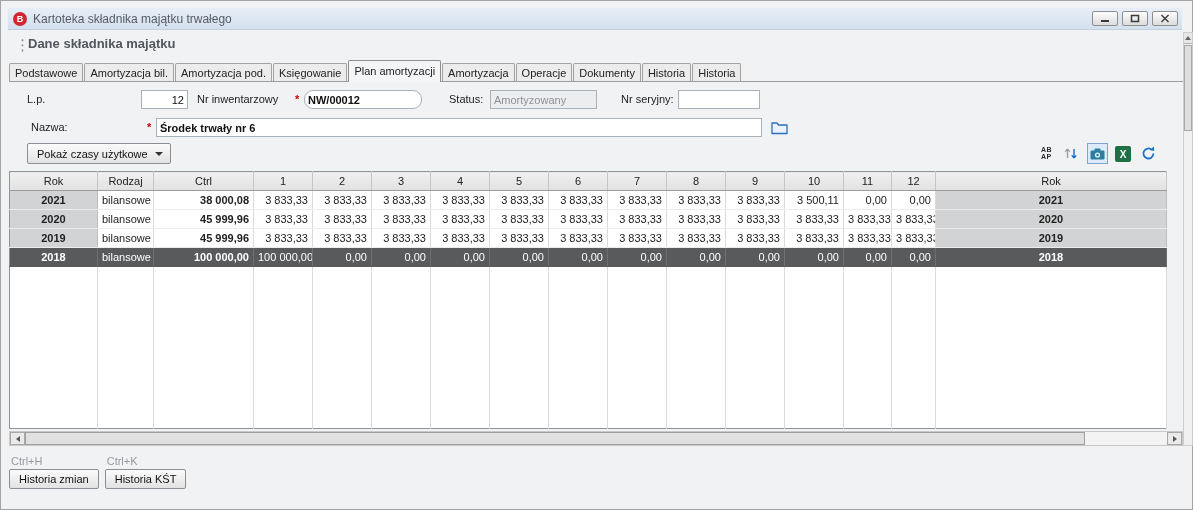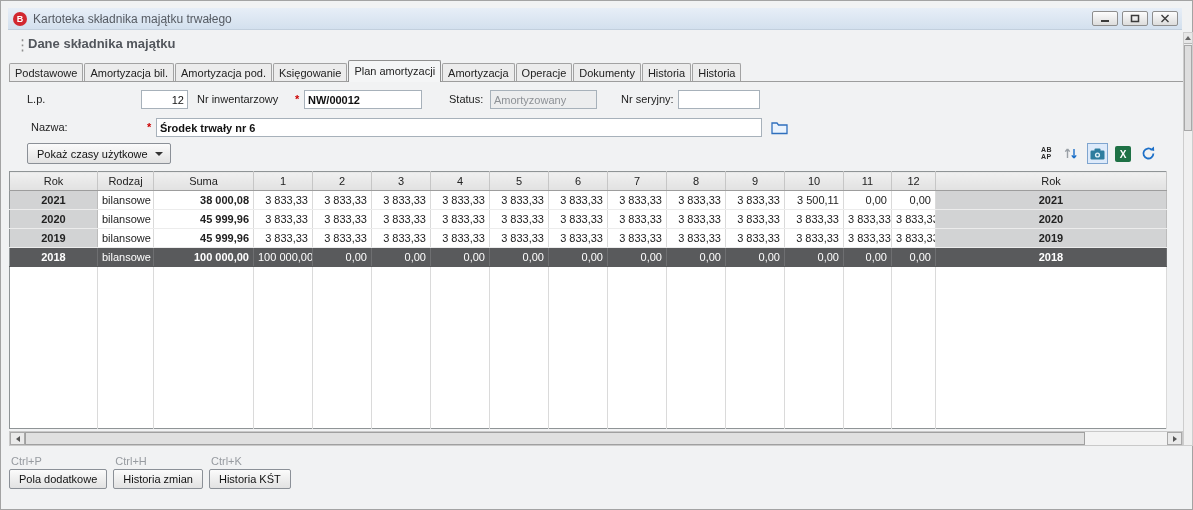--- a/index.html
+++ b/index.html
@@ -38,21 +38,21 @@
 
   
   .flabel { position:absolute; height:19px; line-height:19px; color:#222; }
   .ast { position:absolute; height:19px; line-height:19px; color:#cc0000; font-weight:bold; }
   .finput { position:absolute; height:19px; border:1px solid #a7b1ba; background:#fff;
             font-family:"Liberation Sans",sans-serif; font-size:11px; padding:0 3px; color:#111; }
   .lbl-lp     { left:26px;  top:89px; }
   .inp-lp     { left:140px; top:89px; width:47px; text-align:right; }
   .lbl-inv    { left:196px; top:89px; }
   .ast-inv    { left:294px; top:89px; }
-  .inp-inv    { left:303px; top:89px; width:118px; font-weight:bold; }
+  .inp-inv    { left:303px; top:89px; width:118px; font-weight:bold;border-radius:9px; }
   .lbl-status { left:448px; top:89px; }
   .inp-status { left:489px; top:89px; width:107px; background:#ecedee; color:#8d9196; }
   .lbl-ser    { left:620px; top:89px; }
   .inp-ser    { left:677px; top:89px; width:82px; }
   .lbl-name   { left:30px;  top:117px; }
   .ast-name   { left:146px; top:117px; }
   .inp-name   { left:155px; top:117px; width:606px; font-weight:bold; }
   .folder-ic  { position:absolute; left:770px; top:119px; width:17px; height:15px; cursor:pointer; }
 
   
@@ -212,21 +212,21 @@
         <col style="width: 59px;">
         <col style="width: 59px;">
         <col style="width: 48px;">
         <col style="width: 44px;">
         <col style="width: 231px;">
       </colgroup>
       <thead>
         <tr>
           <th>Rok</th>
           <th>Rodzaj</th>
-          <th>Suma</th>
+          <th>Ctrl</th>
           <th>1</th>
           <th>2</th>
           <th>3</th>
           <th>4</th>
           <th>5</th>
           <th>6</th>
           <th>7</th>
           <th>8</th>
           <th>9</th>
           <th>10</th>
@@ -341,24 +341,20 @@
 
   <div class="vscroll">
     <div class="vbtn">
         <div class="tri-u"></div>
       </div>
     <div class="vthumb"></div>
   </div>
 
   <div class="footer-left">
       <div class="fblock">
-        <div class="shortcut">Ctrl+P</div>
-        <button class="btn fbtn">Pola dodatkowe</button>
-      </div>
-      <div class="fblock">
         <div class="shortcut">Ctrl+H</div>
         <button class="btn fbtn">Historia zmian</button>
       </div>
       <div class="fblock">
         <div class="shortcut">Ctrl+K</div>
         <button class="btn fbtn">Historia KŚT</button>
       </div>
     </div>
 
 </div>

